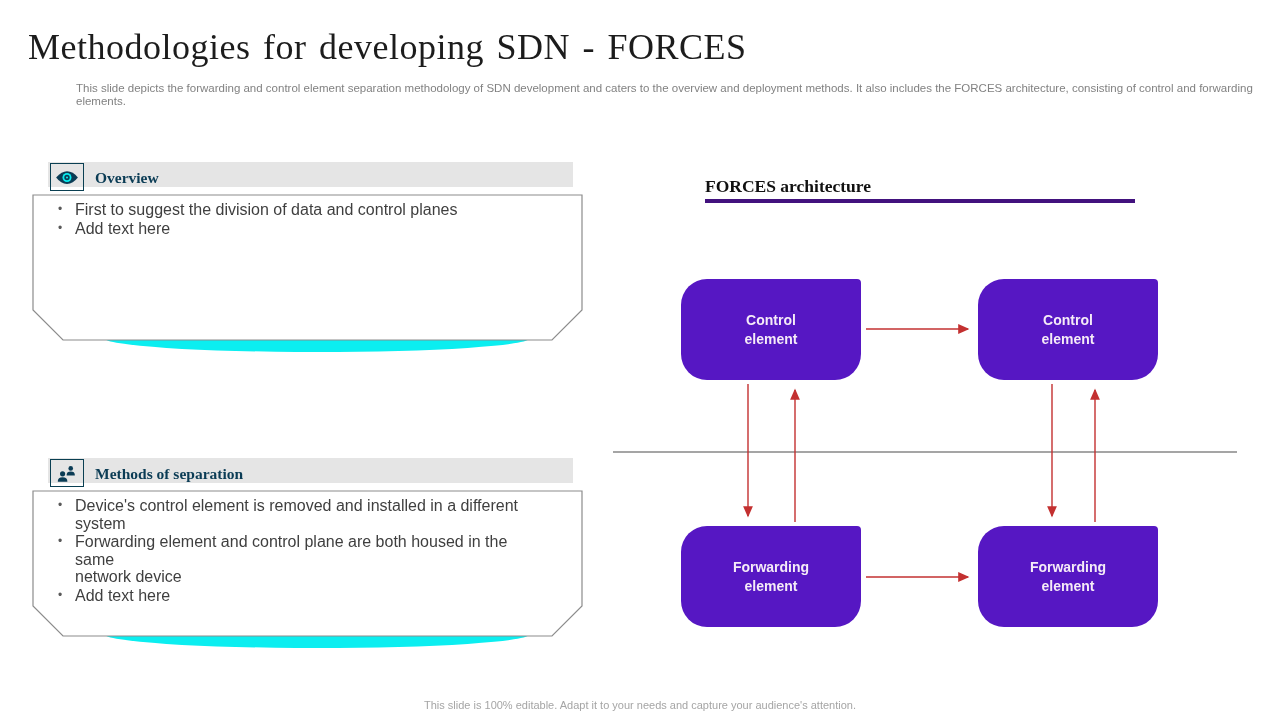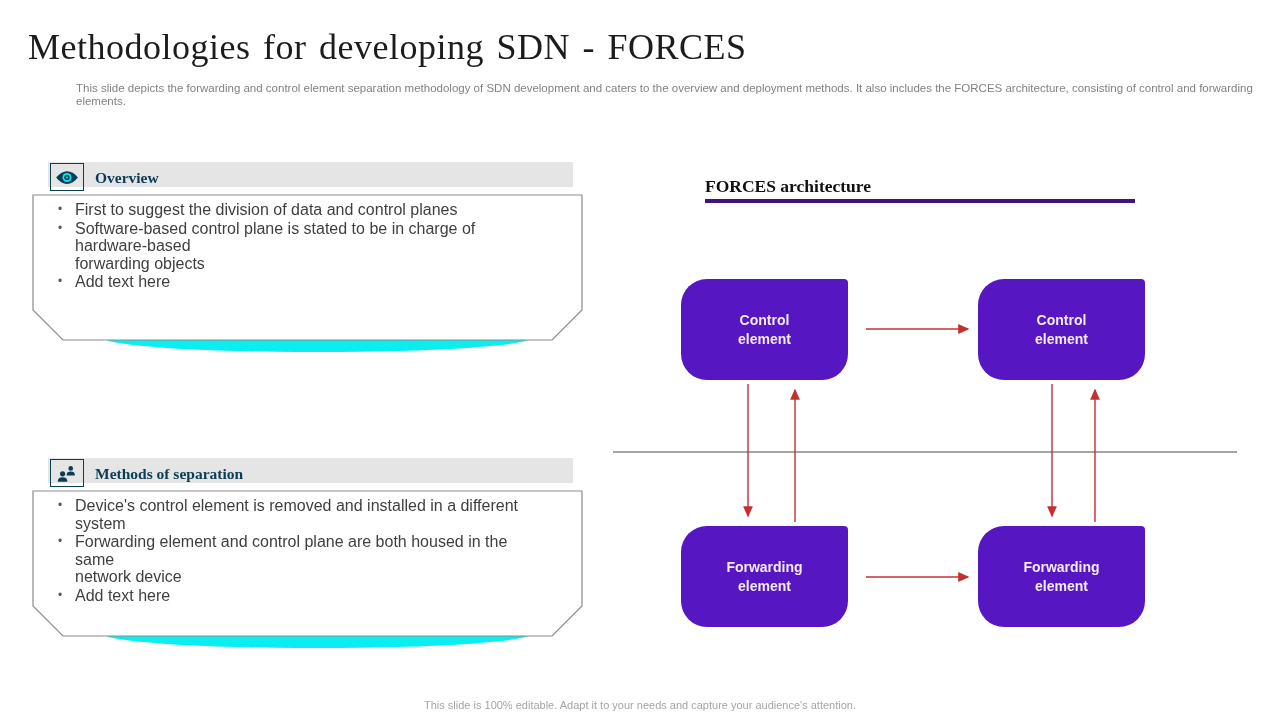--- a/index.html
+++ b/index.html
@@ -26,21 +26,21 @@
   .panel-bullets { position:absolute; left:56px; width:472px; list-style:none; }
   .panel-bullets li { position:relative; padding-left:19px; margin-bottom:1px;
                       font-size:16px; line-height:17.5px; color:#3f3f3f; white-space:pre-line; }
   .panel-bullets li::before { content:"•"; position:absolute; left:2px; top:0;
                               color:#595959; font-size:12px; }
 
   
   .arch-title { position:absolute; left:705px; top:176px; width:430px; text-align:left;
                 font-family:"Liberation Serif", serif; font-weight:700; font-size:17.5px; color:#111; }
   .arch-rule { position:absolute; left:705px; top:199px; width:430px; height:4px; background:#42127E; }
-  .node { position:absolute; width:167px; height:101px; background:#5617C3;
+  .node { position:absolute; width:180px; height:101px; background:#5617C3;
           border-radius:26px 4px 26px 26px; display:flex; align-items:center; justify-content:center;
           text-align:center; color:#F5EBF7; font-weight:700; font-size:14px; line-height:19px;
           white-space:pre-line; }
   #node-ctl-left  { left:681px; top:279px; }
   #node-ctl-right { left:978px; top:279px; }
   #node-fwd-left  { left:681px; top:526px; }
   #node-fwd-right { left:978px; top:526px; }
   #diagram-arrows { position:absolute; left:610px; top:260px; width:640px; height:400px; }
 
   
@@ -65,22 +65,20 @@
         <path d="M1.5 11 Q9 2.5 16 2.5 Q24 2.5 30.5 11 Q24 19.5 16 19.5 Q8 19.5 1.5 11 Z" fill="#0b3c55"></path>
         <circle cx="16" cy="11" r="6" fill="#0BEEF0"></circle>
         <circle cx="16" cy="11" r="3.6" fill="#0b3c55"></circle>
         <circle cx="16" cy="11" r="1.4" fill="#0BEEF0"></circle>
       </svg>
     </span>
     <span class="panel-label">Overview</span>
   </div>
   <ul class="panel-bullets" style="top:201px">
     <li>First to suggest the division of data and control planes</li>
-    <li>Software-based control plane is stated to be in charge of hardware-based
-forwarding objects</li>
     <li>Add text here</li>
   </ul>
 
   <svg class="panel-svg" style="top:490px" viewBox="0 0 552 164" xmlns="http://www.w3.org/2000/svg">
     <ellipse cx="285" cy="144" rx="213" ry="14" fill="#0BEEF0"></ellipse>
     <polygon points="1,1 550,1 550,116 520,146 31,146 1,116" fill="#ffffff" stroke="#8c8c8c" stroke-width="1.2"></polygon>
   </svg>
   <div class="panel-header" style="top:458px">
     <span class="icon-box">
       <svg width="22" height="19" viewBox="0 0 32 28">

